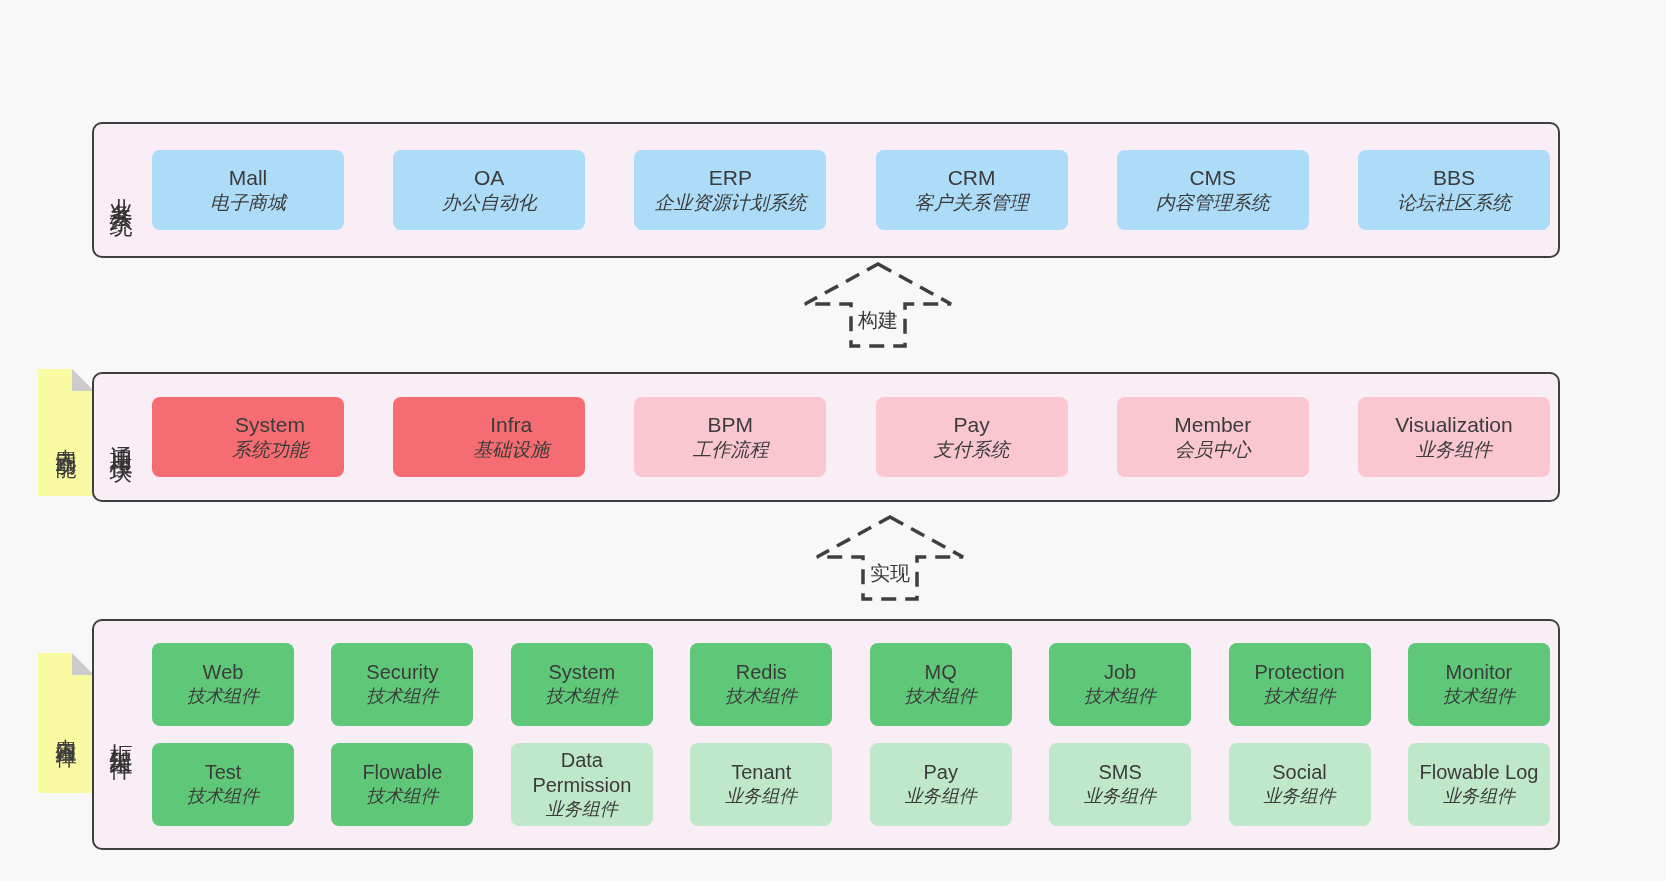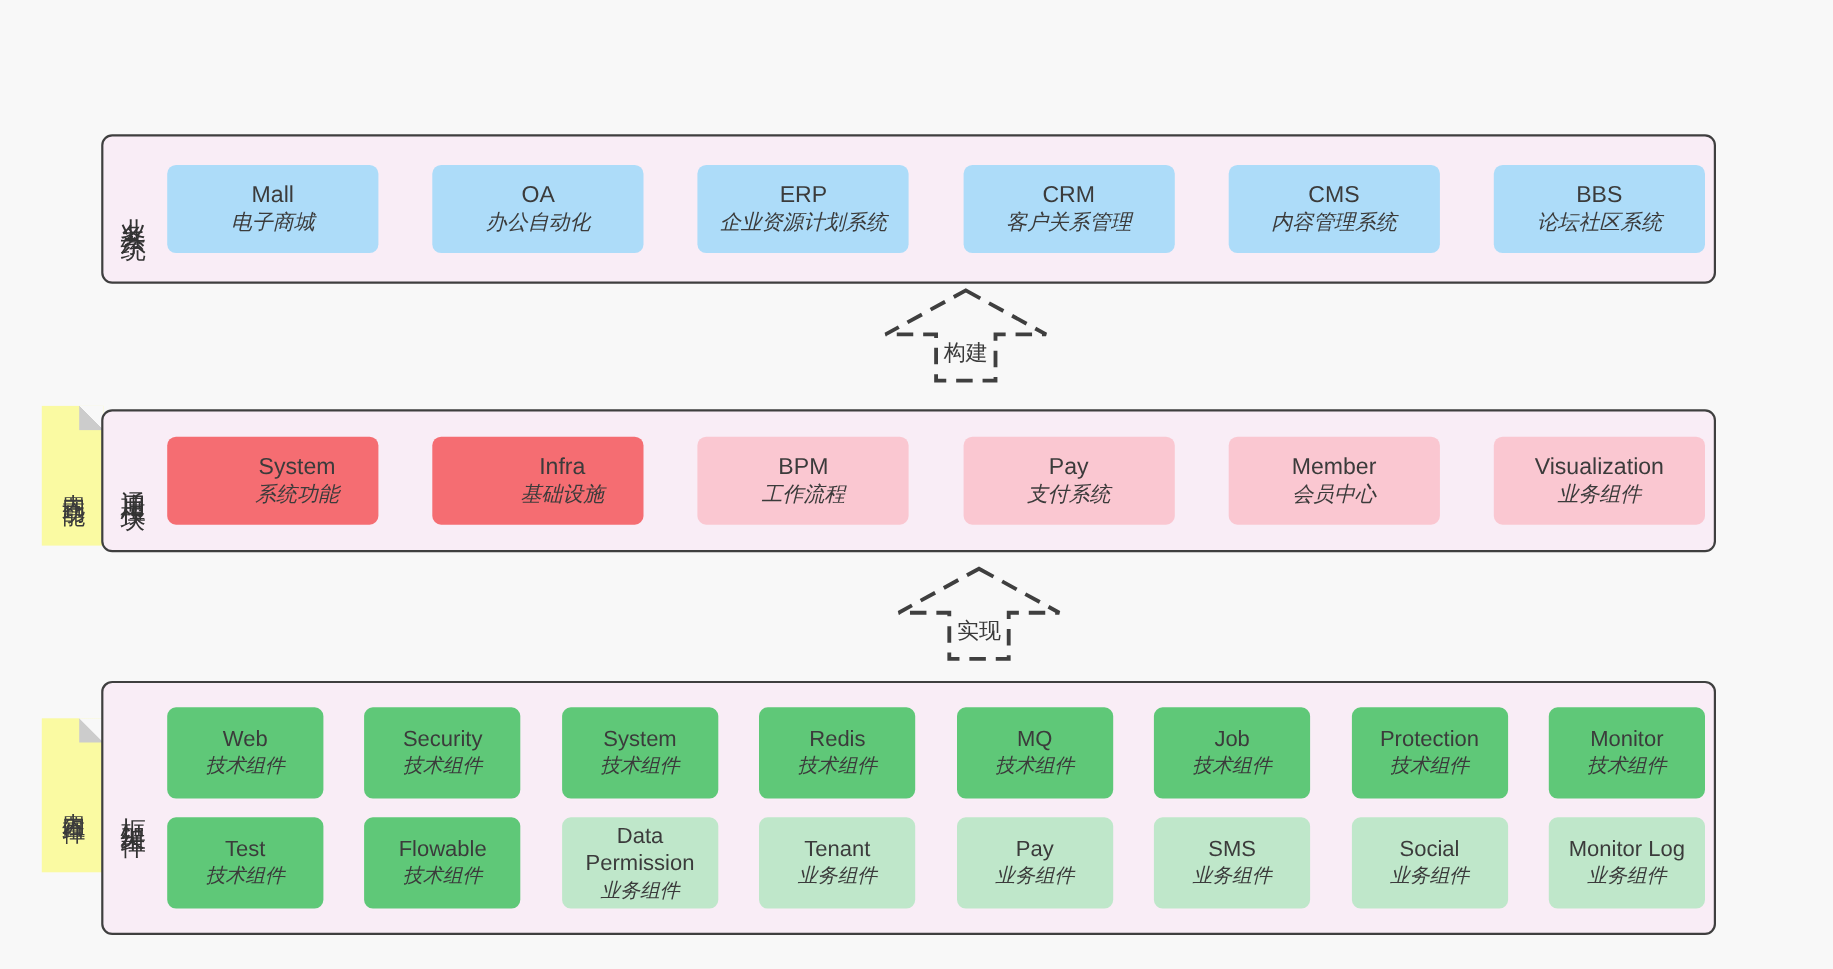--- a/index.html
+++ b/index.html
@@ -244,20 +244,20 @@
         </div>
         <div class="box box-n box--lightgreen">
           <div class="box-title">SMS</div>
           <div class="box-sub">业务组件</div>
         </div>
         <div class="box box-n box--lightgreen">
           <div class="box-title">Social</div>
           <div class="box-sub">业务组件</div>
         </div>
         <div class="box box-n box--lightgreen">
-          <div class="box-title">Monitor Log</div>
+          <div class="box-title">Flowable Log</div>
           <div class="box-sub">业务组件</div>
         </div>
       </div>
     </div>
   </div>
 
 </div>
 
 </body></html>

